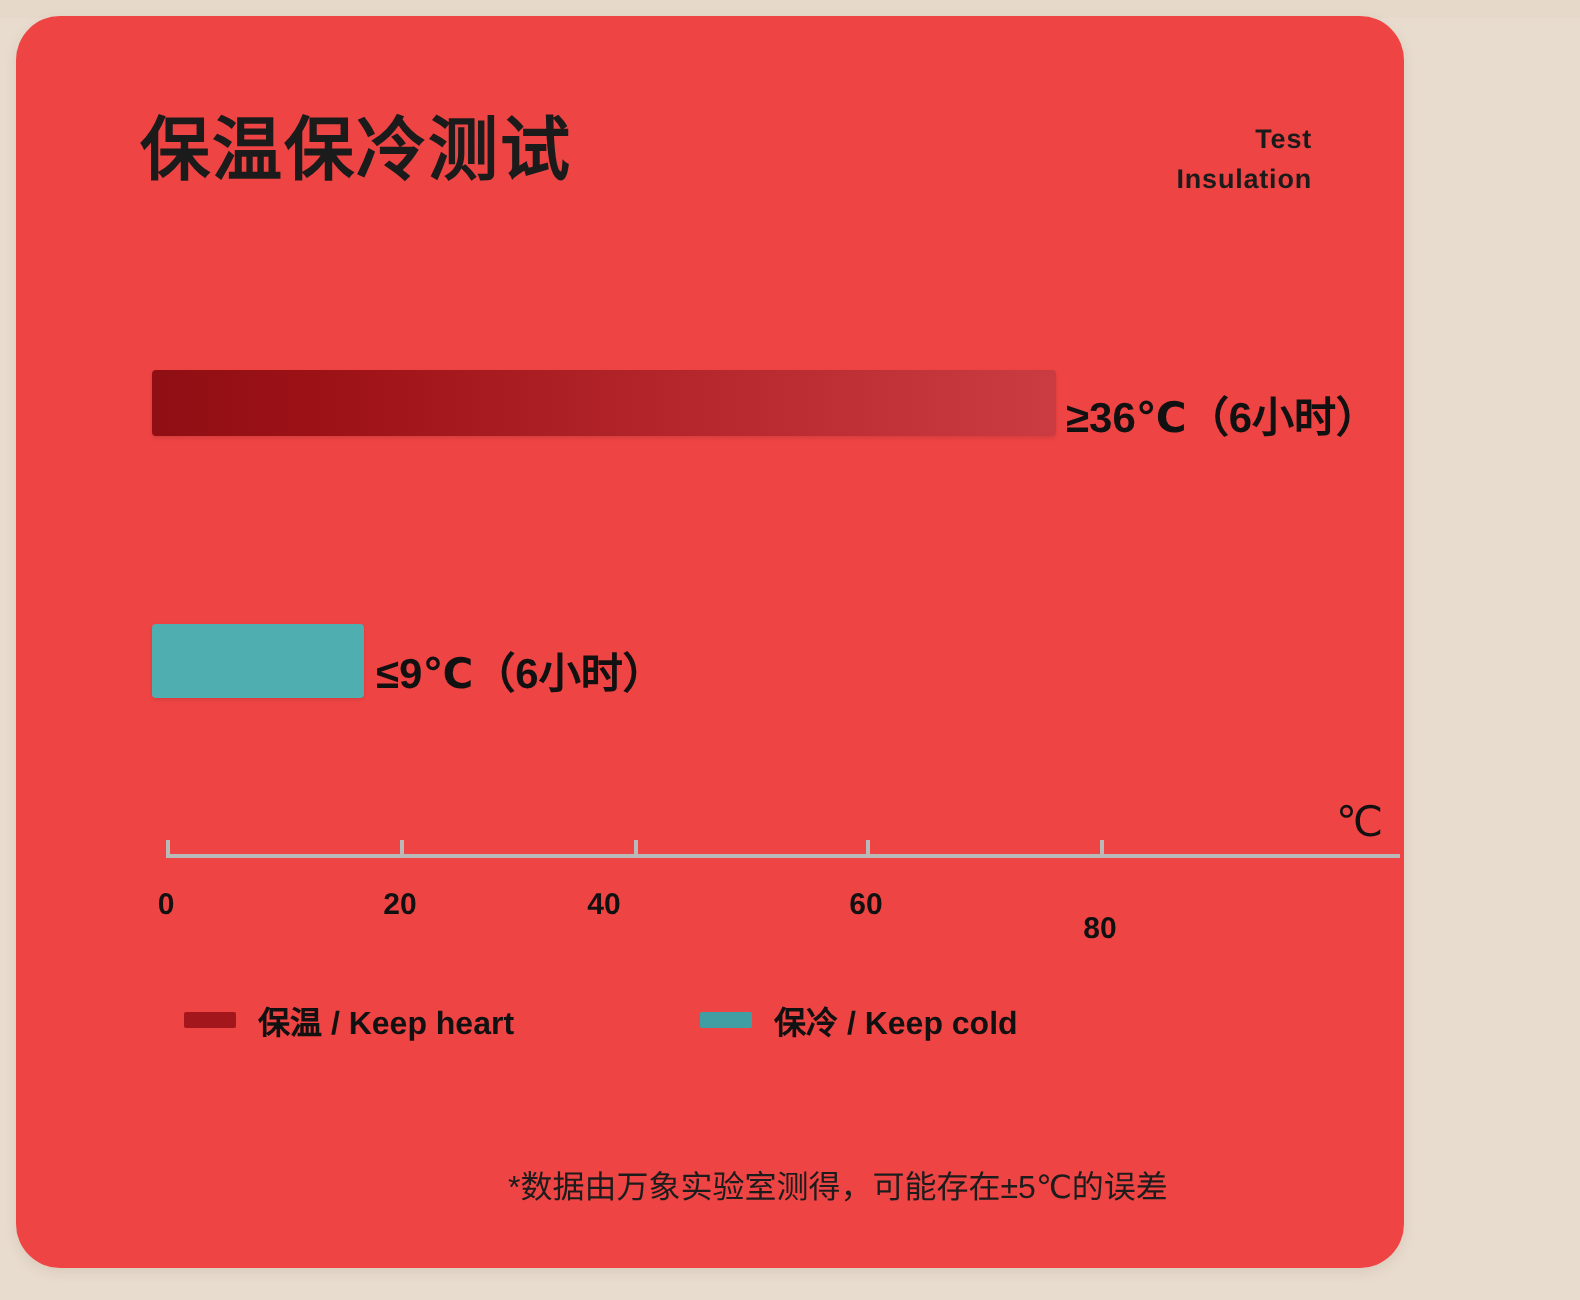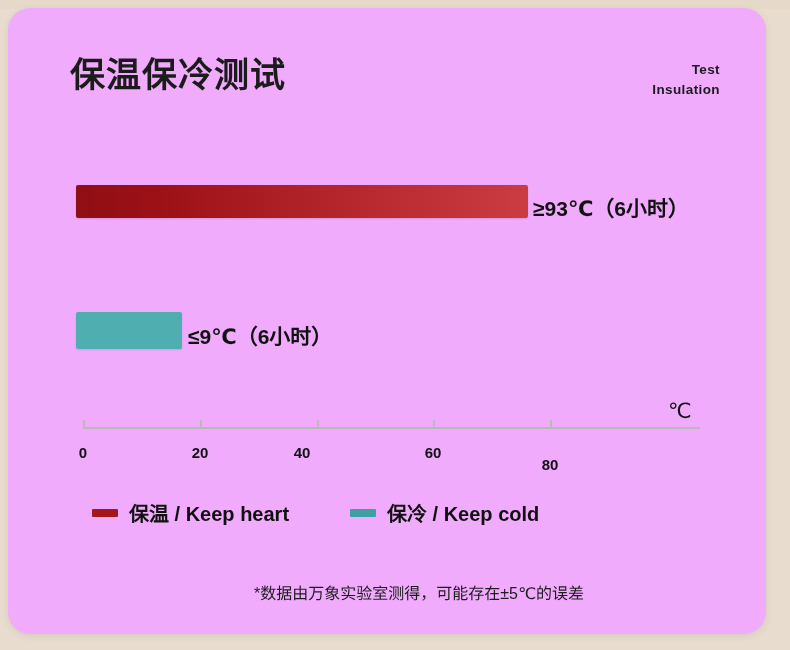--- a/index.html
+++ b/index.html
@@ -27,23 +27,23 @@
     position: absolute;
     left: 0; top: 0;
     width: 790px; height: 9px;
     background: #e6d9ca;
   }
 
   .card {
     position: absolute;
     left: 8px;
     top: 8px;
-    width: 758px;
+    width: 694px;
     height: 626px;
-    background: #f0abfc;
+    background: #ef4444;
     border-radius: 22px;
     box-shadow: 0 2px 6px rgba(150,130,110,0.18);
     overflow: hidden;
   }
 
   
   .title {
     position: absolute;
     left: 62px;
     top: 38px;
@@ -162,21 +162,21 @@
   .legend-item-hot { left: 12px; top: 0; }
   .legend-item-cold { left: 270px; top: 0; }
   .legend-swatch {
     width: 26px;
     height: 8px;
     border-radius: 1px;
     margin-right: 11px;
     flex: 0 0 auto;
   }
   .legend-text {
-    font-size: 20px;
+    font-size: 16px;
     font-weight: 700;
     color: #111111;
   }
 
   
   .footnote {
     position: absolute;
     left: 0;
     top: 572px;
     width: 758px;
@@ -199,21 +199,21 @@
     <div class="title">保温保冷测试</div>
 
     <div class="en-title">
       <div>Test</div>
       <div>Insulation</div>
     </div>
 
     <div class="plot">
 
       <div class="bar bar-hot" id="bar-hot" style="width: 451.6px; background: linear-gradient(90deg, rgb(143, 15, 20) 0%, rgb(156, 17, 22) 18%, rgb(182, 40, 46) 62%, rgb(203, 60, 66) 100%);"></div>
-      <div class="bar-label bar-label-hot">≥93℃（6小时）</div>
+      <div class="bar-label bar-label-hot">≥36℃（6小时）</div>
 
       <div class="bar bar-cold" id="bar-cold" style="width: 106.45px; background: rgb(79, 175, 176);"></div>
       <div class="bar-label bar-label-cold">≤9℃（6小时）</div>
 
       <div class="axis-line"></div>
       <div id="axis-ticks">
           <div class="tick" style="left: 75px;"></div>
           <div class="tick-label" style="left: 75px;">0</div>
           <div class="tick" style="left: 192px;"></div>
           <div class="tick-label" style="left: 192px;">20</div>

